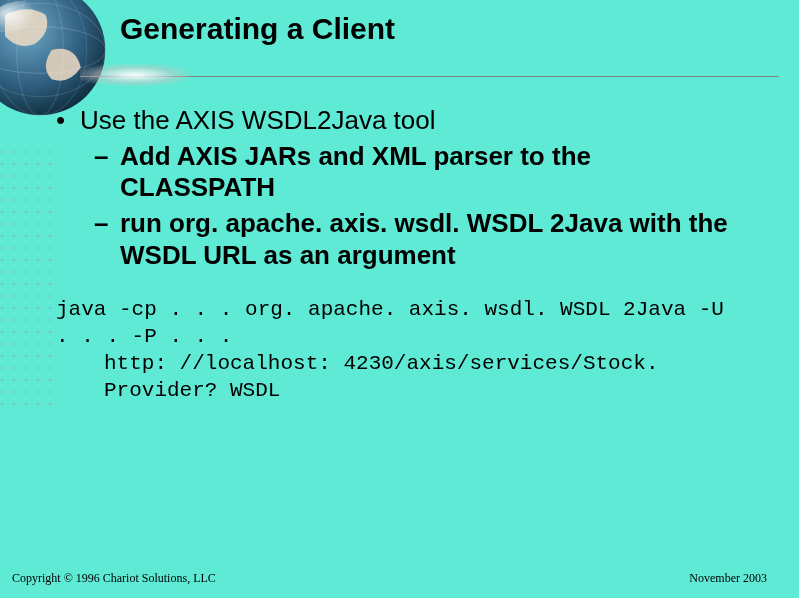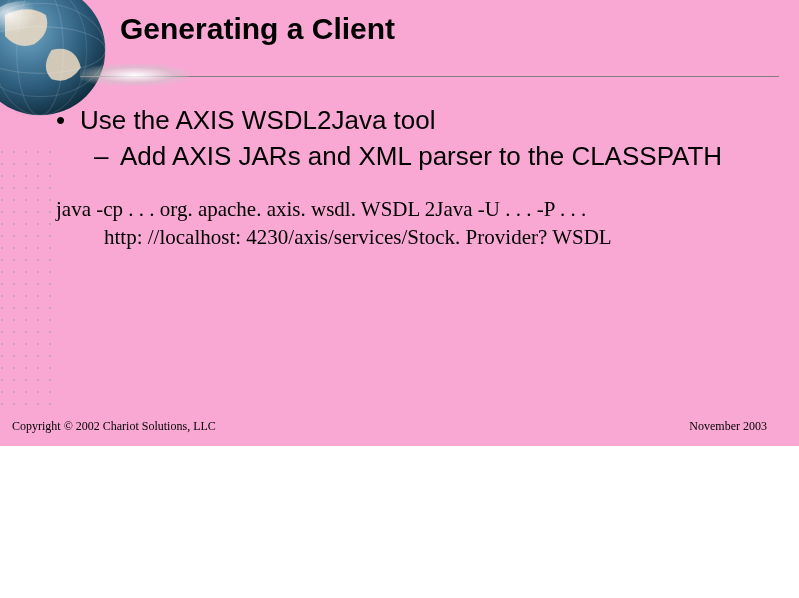--- a/index.html
+++ b/index.html
@@ -7,22 +7,22 @@
     padding: 0;
     width: 799px;
     height: 598px;
     background: #ffffff;
     font-family: Arial, Helvetica, sans-serif;
     overflow: hidden;
   }
   .slide {
     position: relative;
     width: 799px;
-    height: 446px;
-    background: #f9a8d4;
+    height: 598px;
+    background: #5eead4;
   }
   
   .globe-wrap {
     position: absolute;
     top: -20px;
     left: -30px;
     width: 140px;
     height: 140px;
     z-index: 1;
   }
@@ -92,34 +92,35 @@
     content: "•";
     position: absolute;
     left: 0;
     top: 0;
     font-size: 26px;
   }
   .bullet-l2 {
     padding-left: 64px;
     position: relative;
     margin-top: 4px;
+    font-weight: bold;
   }
   .bullet-l2::before {
     content: "–";
     position: absolute;
     left: 38px;
     top: 0;
     font-size: 26px;
   }
   .code-line {
     font-size: 21px;
     line-height: 1.3;
     margin-top: 24px;
     padding-left: 0px;
-    font-family: Liberation Serif, serif;
+    font-family: Liberation Mono, monospace;
     text-align: left;
   }
   .code-line .l2 {
     padding-left: 48px;
     display: block;
   }
 
   .footer-left {
     position: absolute;
     bottom: 12px;
@@ -177,23 +178,26 @@
 
   <div class="dot-mesh"></div>
 
   <div class="content">
     <div class="bullet-l1">
       <span>Use the AXIS WSDL2Java tool</span>
     </div>
     <div class="bullet-l2">
       <span>Add AXIS JARs and XML parser to the CLASSPATH</span>
     </div>
+    <div class="bullet-l2">
+      <span>run org. apache. axis. wsdl. WSDL 2Java with the WSDL URL as an argument</span>
+    </div>
 
     <div class="code-line">
       <span>java -cp . . . org. apache. axis. wsdl. WSDL 2Java -U . . . -P . . .</span>
       <span class="l2">http: //localhost: 4230/axis/services/Stock. Provider? WSDL</span>
     </div>
   </div>
 
-  <div class="footer-left">Copyright © 2002 Chariot Solutions, LLC</div>
+  <div class="footer-left">Copyright © 1996 Chariot Solutions, LLC</div>
   <div class="footer-right">November 2003</div>
 
 </div>
 
 </body></html>

